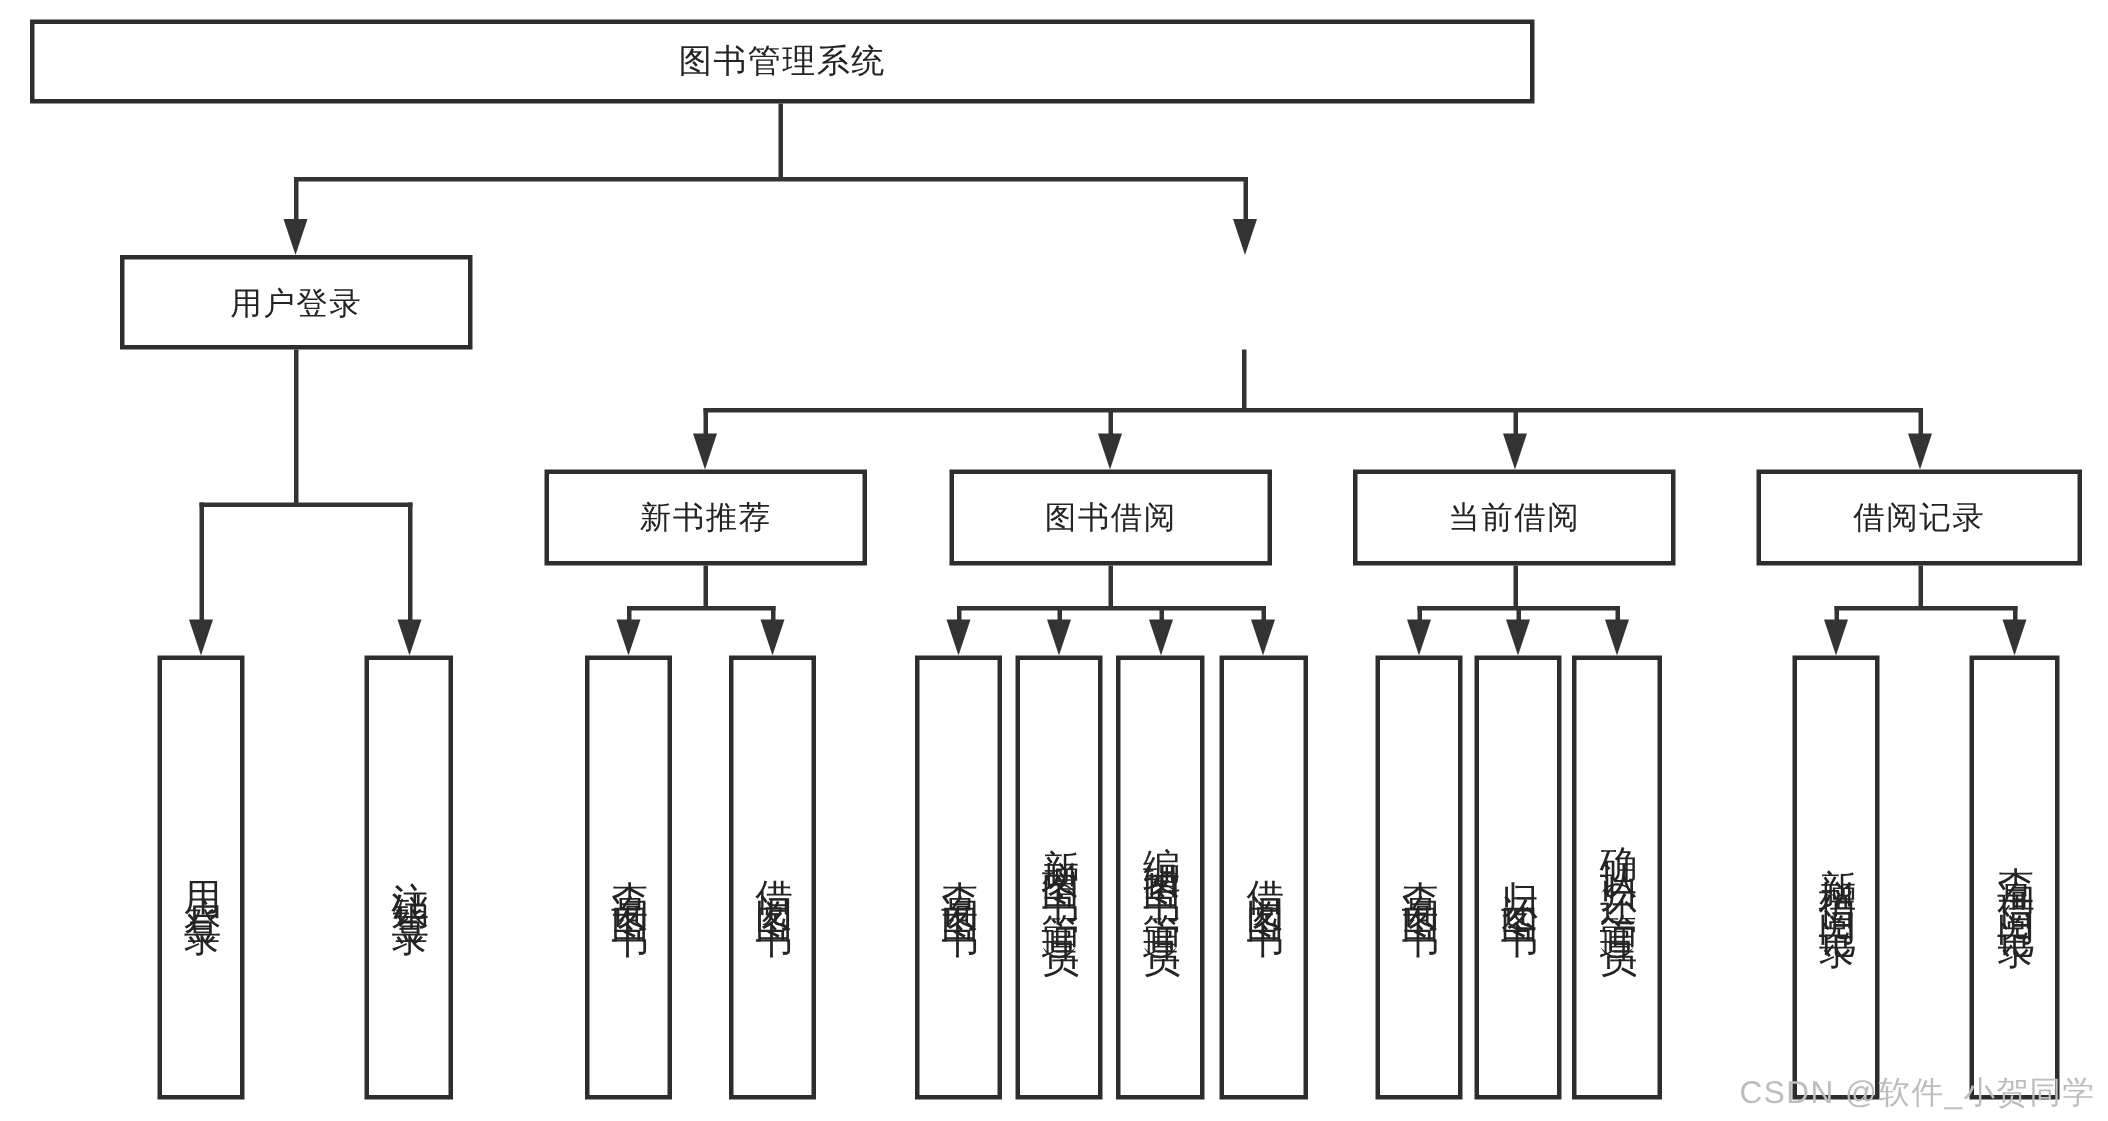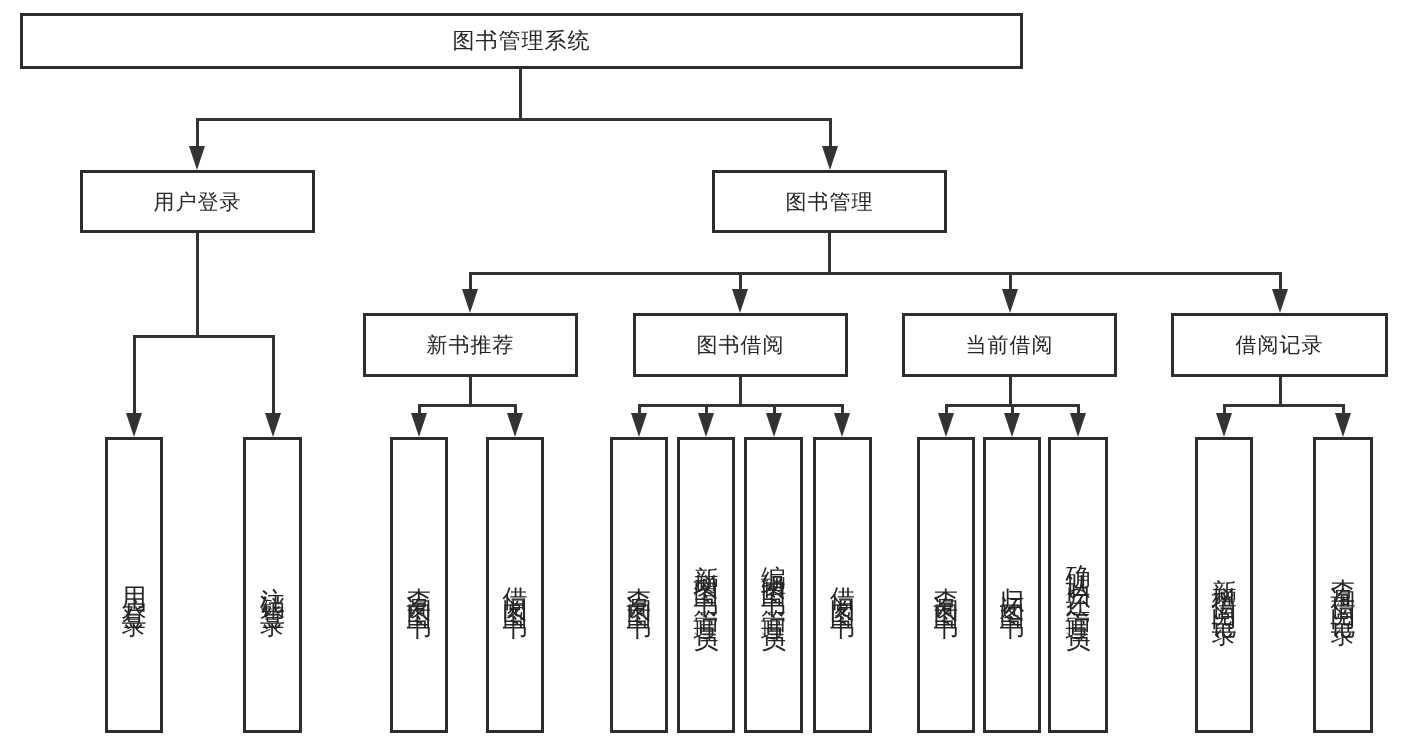--- a/index.html
+++ b/index.html
@@ -59,21 +59,20 @@
   <div class="box hnode root" style="left:20px; top:13px; width:1003px; height:56px;">图书管理系统</div>
 
   <div class="vline" style="left:519px; top:69px; height:51px;"></div>
   <div class="hline" style="left:196px; top:118px; width:636px;"></div>
   <div class="vline" style="left:196px; top:118px; height:34px;"></div>
   <div class="vline" style="left:829px; top:118px; height:34px;"></div>
   <div class="arrow" style="left:189px; top:146px;"></div>
   <div class="arrow" style="left:822px; top:146px;"></div>
 
   <div class="box hnode" style="left:80px; top:170px; width:235px; height:63px;">用户登录</div>
-  <div class="box hnode" style="left:712px; top:170px; width:235px; height:63px;">图书管理</div>
 
   <div class="vline" style="left:196px; top:233px; height:104px;"></div>
   <div class="hline" style="left:133px; top:335px; width:142px;"></div>
   <div class="vline" style="left:133px; top:335px; height:82px;"></div>
   <div class="vline" style="left:272px; top:335px; height:82px;"></div>
   <div class="arrow" style="left:126px; top:413px;"></div>
   <div class="arrow" style="left:265px; top:413px;"></div>
 
   <div class="vline" style="left:828px; top:233px; height:41px;"></div>
   <div class="hline" style="left:469px; top:272px; width:813px;"></div>
@@ -136,14 +135,15 @@
   <div class="box leaf" style="left:744px; top:437px; width:59px; height:296px;">编辑图书（管理员）</div>
   <div class="box leaf" style="left:813px; top:437px; width:59px; height:296px;">借阅图书</div>
 
   <div class="box leaf" style="left:917px; top:437px; width:58px; height:296px;">查询图书</div>
   <div class="box leaf" style="left:983px; top:437px; width:58px; height:296px;">归还图书</div>
   <div class="box leaf" style="left:1048px; top:437px; width:60px; height:296px;">确认归还（管理员）</div>
 
   <div class="box leaf" style="left:1195px; top:437px; width:58px; height:296px;">新增借阅记录</div>
   <div class="box leaf" style="left:1313px; top:437px; width:60px; height:296px;">查询借阅记录</div>
 
+  <div class="watermark">CSDN @软件_小贺同学</div>
 
 </div>
 
 </body></html>

